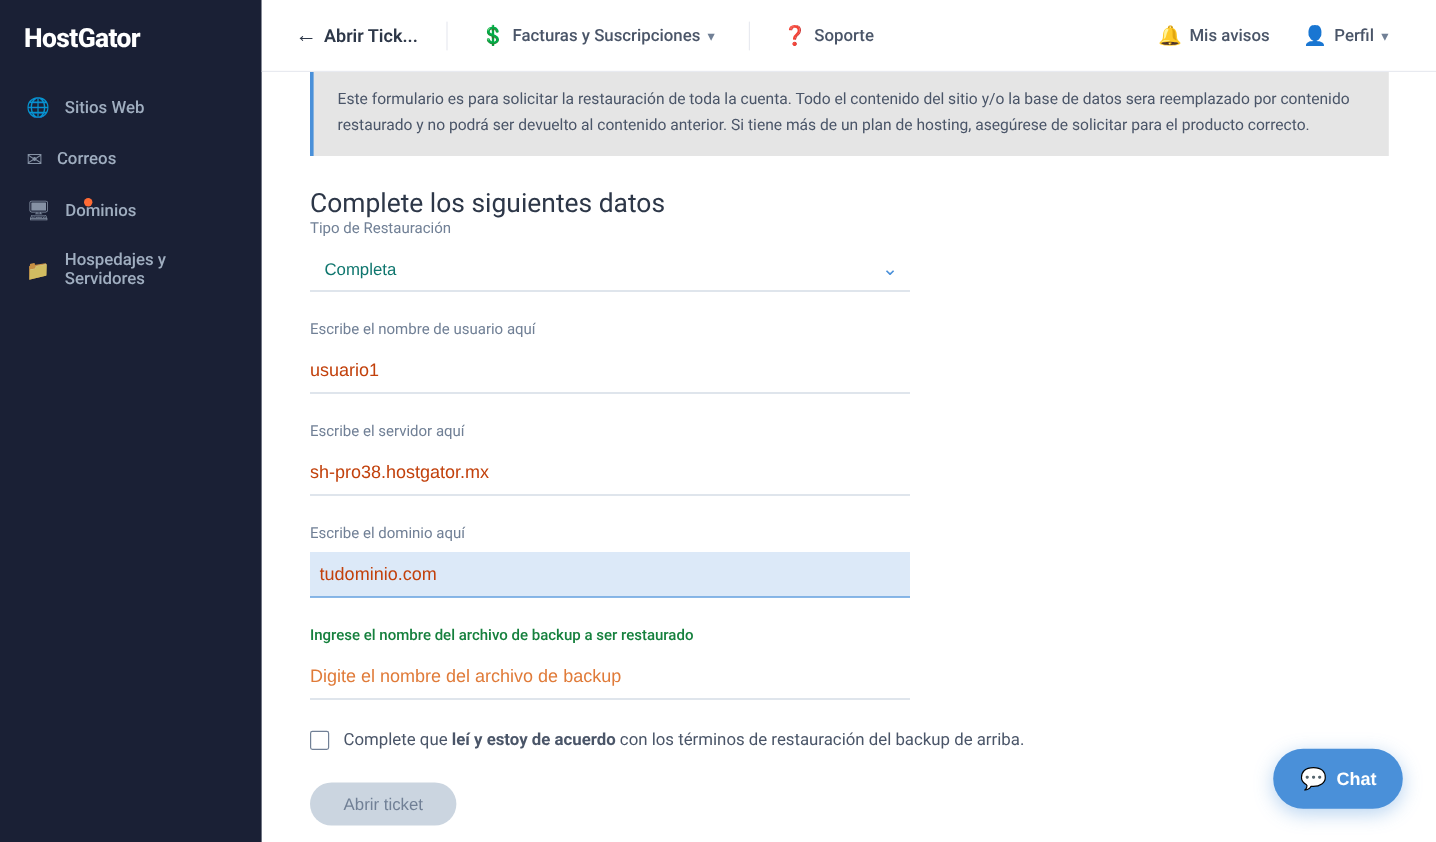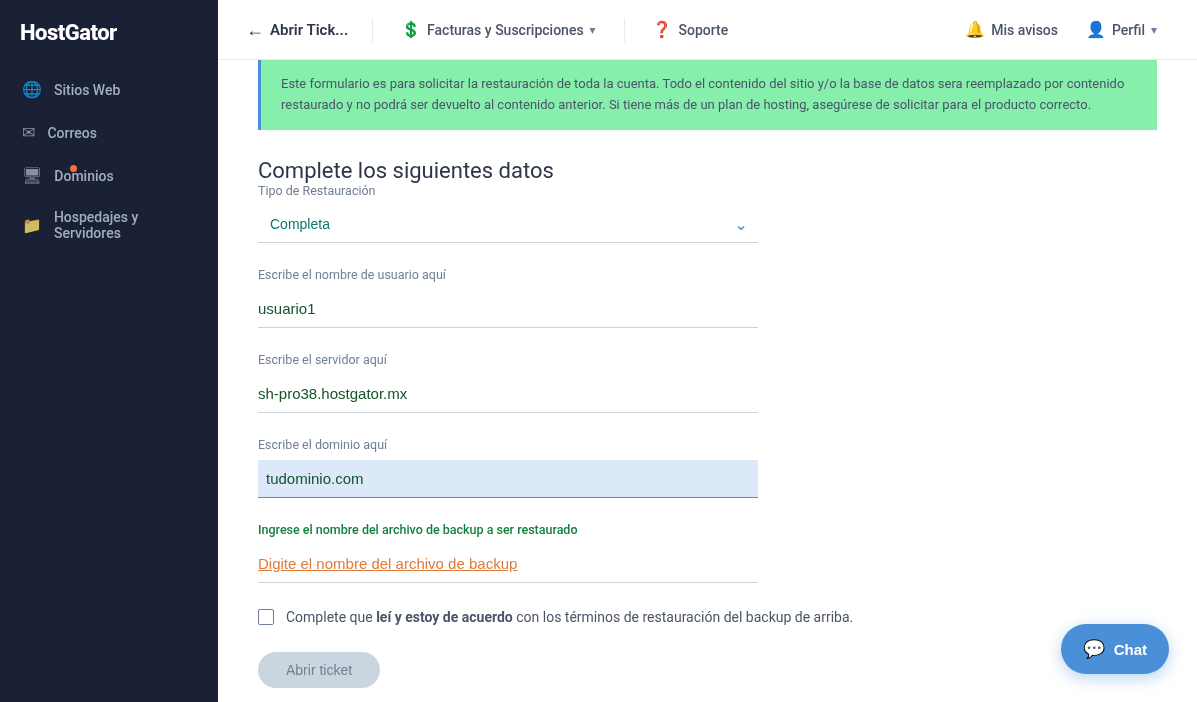--- a/index.html
+++ b/index.html
@@ -92,21 +92,21 @@
     
     .content {
       flex: 1;
       overflow-y: auto;
       padding: 0 40px 40px 40px;
       background: #fff;
     }
 
     
     .info-banner {
-      background: #86efac;
+      background: #e5e5e5;
       border-left: 3px solid #4a90d9;
       padding: 14px 20px;
       margin-bottom: 28px;
       font-size: 13px;
       color: #4a5568;
       line-height: 1.6;
     }
 
     
     .form-title {
@@ -152,25 +152,25 @@
     }
 
     .form-input {
       width: 100%;
       max-width: 500px;
       padding: 10px 0;
       border: none;
       border-bottom: 1.5px solid #cbd5e0;
       background: transparent;
       font-size: 15px;
-      color: #14532d;
+      color: #c2410c;
       outline: none;
     }
     .form-input.highlighted { background: #dce9f8; padding: 10px 8px; border-bottom: 1.5px solid #4a90d9; }
-    .form-input.error-style { color: #e07b39; text-decoration: underline; }
+    .form-input.error-style { color: #e07b39; }
     .form-input.error-style::placeholder { color: #e07b39; }
 
     
     .checkbox-row {
       display: flex;
       align-items: flex-start;
       gap: 12px;
       margin-bottom: 24px;
       font-size: 14px;
       color: #4a5568;

